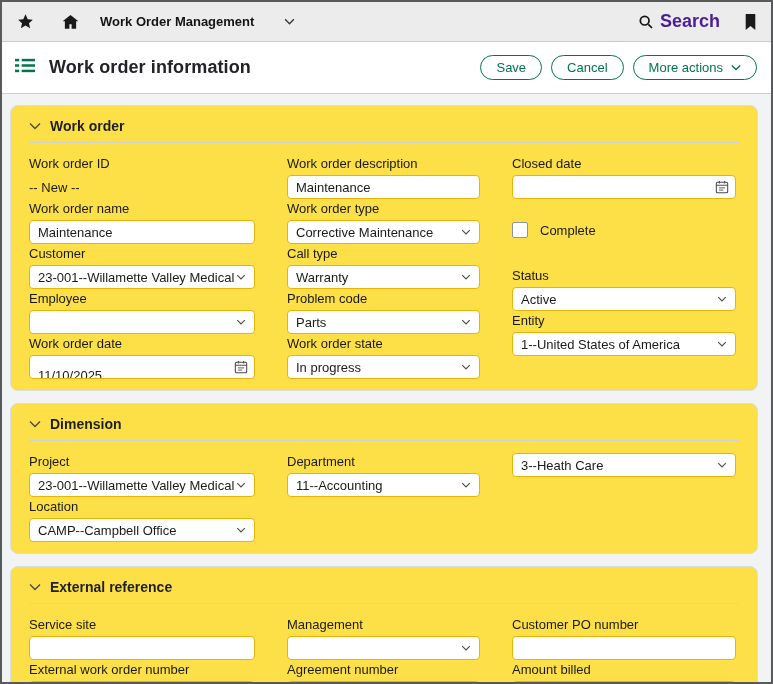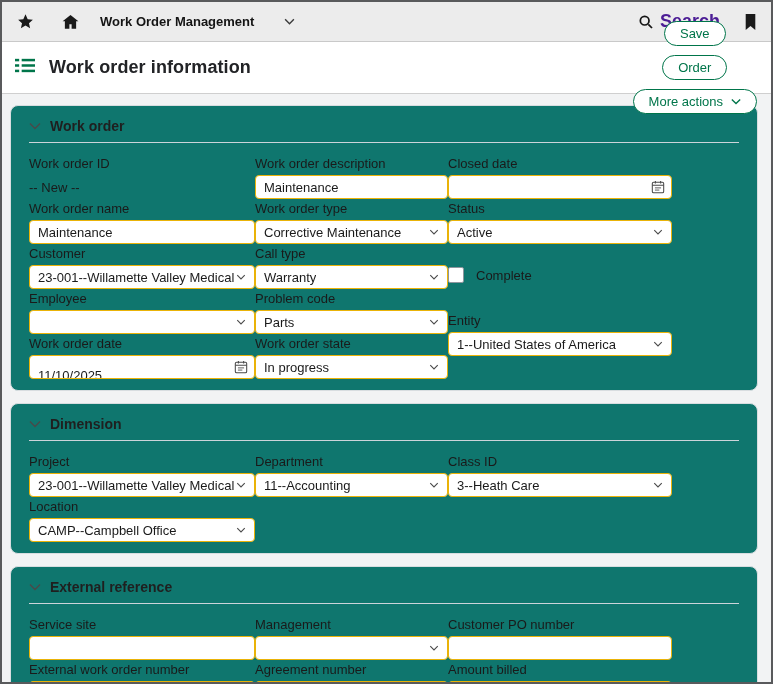--- a/index.html
+++ b/index.html
@@ -23,38 +23,38 @@
   .topbar-right { margin-left: auto; display: flex; align-items: center; gap: 24px; }
   .search-box { display: flex; align-items: center; gap: 6px; cursor: pointer; }
   .search-label { font-size: 18px; font-weight: 700; color: #4c1d95; }
   .home-gap { margin-left: 27px; }
   
   .page-header {
     height: 52px; background: #ffffff; border-bottom: 1px solid #cfcfcf;
     display: flex; align-items: center; padding: 0 14px 0 13px;
   }
   .page-title { font-size: 18px; font-weight: 700; color: #222326; margin-left: 14px; letter-spacing: .1px; }
-  .header-actions { margin-left: auto; display: flex; align-items: center; gap: 9px; flex-direction: column; }
+  .header-actions { margin-left: auto; display: flex; align-items: center; gap: 9px; }
   .pill-btn {
     display: flex; align-items: center; gap: 8px;
     height: 25px; padding: 0 15px; background: #fff;
     border: 1px solid #00754a; border-radius: 13px;
     color: #00754a; font-size: 13px; font-family: "Liberation Sans", sans-serif;
     cursor: pointer; white-space: nowrap;
   }
   
   .content { padding: 11px 13px 0 8px; }
   .card {
-    background: #0f766e; border: 1px solid #d8dde0; border-radius: 8px;
+    background: #fde047; border: 1px solid #d8dde0; border-radius: 8px;
     padding: 12px 18px 10px 18px; margin-bottom: 12px;
   }
   .sec-head { display: flex; align-items: center; gap: 9px; cursor: pointer; }
   .sec-title { font-size: 14px; font-weight: 700; color: #1f1f1f; }
   .sec-divider { border-bottom: 1px solid #ccd4da; margin: 8px 0 12px; }
-  .cols { display: flex; }
+  .cols { display: flex; column-gap: 32px; }
   .col1 { width: 226px; }
   .col2 { width: 193px; }
   .col3 { width: 224px; }
   .field { height: 45px; }
   .flabel { font-size: 13px; color: #1a1a1a; line-height: 17px; margin-bottom: 3px; white-space: nowrap; }
   .static-val { font-size: 13px; color: #1a1a1a; padding-top: 5px; }
   .text-input, .select-box, .date-wrap input {
     width: 100%; height: 24px; background: #fff;
     border: 1px solid #eab308; border-radius: 4px;
     font-size: 13px; font-family: "Liberation Sans", sans-serif; color: #1a1a1a;
@@ -121,21 +121,21 @@
       <rect x="0" y="15" width="5" height="3"></rect>
         <rect x="8" y="15" width="16" height="3"></rect>
     </svg>
   </span>
   <span class="page-title">Work order information</span>
   <span class="header-actions">
     <button class="pill-btn">
         <span>Save</span>
       </button>
     <button class="pill-btn">
-        <span>Order</span>
+        <span>Cancel</span>
       </button>
     <button class="pill-btn">
       <span>More actions</span>
       <svg width="10" height="7" viewBox="0 0 12 8" fill="none" stroke="#00754a" stroke-width="1.6">
           <path d="M1 1.5l5 5 5-5"></path>
         </svg>
     </button>
   </span>
 </div>
 
@@ -237,32 +237,32 @@
           <div class="date-wrap">
             <input value="" style="">
             <svg width="14" height="14" viewBox="0 0 16 16" fill="none" stroke="#4a4a4a" stroke-width="1.2">
                 <rect x="1.5" y="2.5" width="13" height="12" rx="1.5"></rect>
                 <path d="M1.5 6h13M5 1v3M11 1v3"></path>
                 <path d="M4.5 9h7M4.5 11.5h5" stroke-width="1"></path>
               </svg>
           </div>
         </div>
         <div class="field">
-          <div class="flabel">Status</div>
-          <div class="select-box">
-            <span class="sel-val">Active</span>
-            <svg width="10" height="6" viewBox="0 0 12 8" fill="none" stroke="#4a4a4a" stroke-width="1.5">
-                <path d="M1 1.5l5 5 5-5"></path>
-              </svg>
-          </div>
-        </div>
-        <div class="field">
           <div class="checkbox-row">
             <span class="checkbox"></span>
             <span class="checkbox-label">Complete</span>
+          </div>
+        </div>
+        <div class="field">
+          <div class="flabel">Status</div>
+          <div class="select-box">
+            <span class="sel-val">Active</span>
+            <svg width="10" height="6" viewBox="0 0 12 8" fill="none" stroke="#4a4a4a" stroke-width="1.5">
+                <path d="M1 1.5l5 5 5-5"></path>
+              </svg>
           </div>
         </div>
         <div class="field">
           <div class="flabel">Entity</div>
           <div class="select-box">
             <span class="sel-val">1--United States of America</span>
             <svg width="10" height="6" viewBox="0 0 12 8" fill="none" stroke="#4a4a4a" stroke-width="1.5">
                 <path d="M1 1.5l5 5 5-5"></path>
               </svg>
           </div>
@@ -306,21 +306,20 @@
           <div class="select-box">
             <span class="sel-val">11--Accounting</span>
             <svg width="10" height="6" viewBox="0 0 12 8" fill="none" stroke="#4a4a4a" stroke-width="1.5">
                 <path d="M1 1.5l5 5 5-5"></path>
               </svg>
           </div>
         </div>
       </div>
       <div class="col3">
         <div class="field">
-          <div class="flabel">Class ID</div>
           <div class="select-box">
             <span class="sel-val">3--Heath Care</span>
             <svg width="10" height="6" viewBox="0 0 12 8" fill="none" stroke="#4a4a4a" stroke-width="1.5">
                 <path d="M1 1.5l5 5 5-5"></path>
               </svg>
           </div>
         </div>
       </div>
     </div>
   </div>

